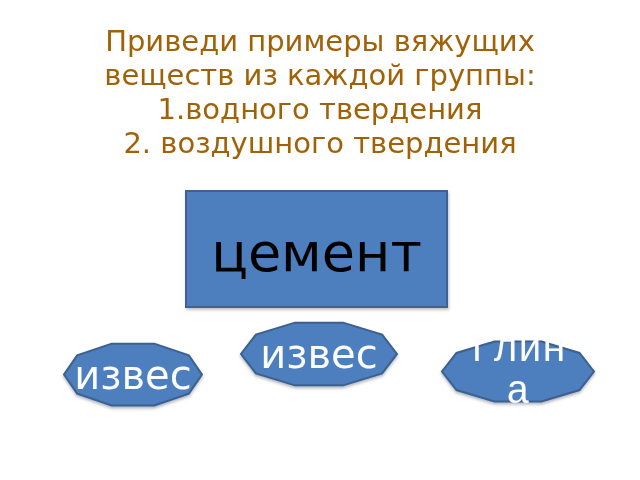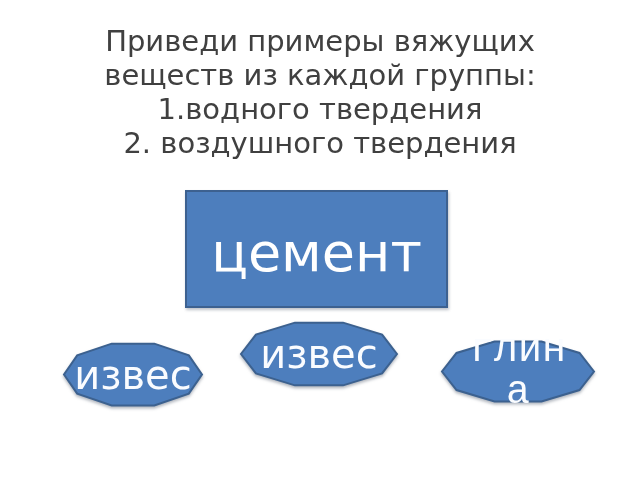--- a/index.html
+++ b/index.html
@@ -16,41 +16,41 @@
     overflow: hidden;
   }
   .slide-title {
     position: absolute;
     left: 0;
     top: 24px;
     width: 640px;
     text-align: center;
     font-size: 29px;
     line-height: 34px;
-    color: #404040;
+    color: #a16207;
     white-space: pre-line;
   }
   .cement-box {
     position: absolute;
     left: 185px;
     top: 190px;
     width: 259px;
     height: 106px;
     background: #4d7ebd;
     border: 2px solid #3d6190;
     display: flex;
     align-items: center;
     justify-content: center;
     padding-top: 8px;
     box-sizing: content-box;
     filter: drop-shadow(1px 2px 1.5px rgba(110,120,135,0.45));
   }
   .cement-label {
     font-size: 54px;
-    color: #ffffff;
+    color: #000000;
     line-height: 1;
   }
   .decagon {
     position: absolute;
   }
   .decagon svg {
     position: absolute;
     left: 0;
     top: 0;
     width: 100%;

